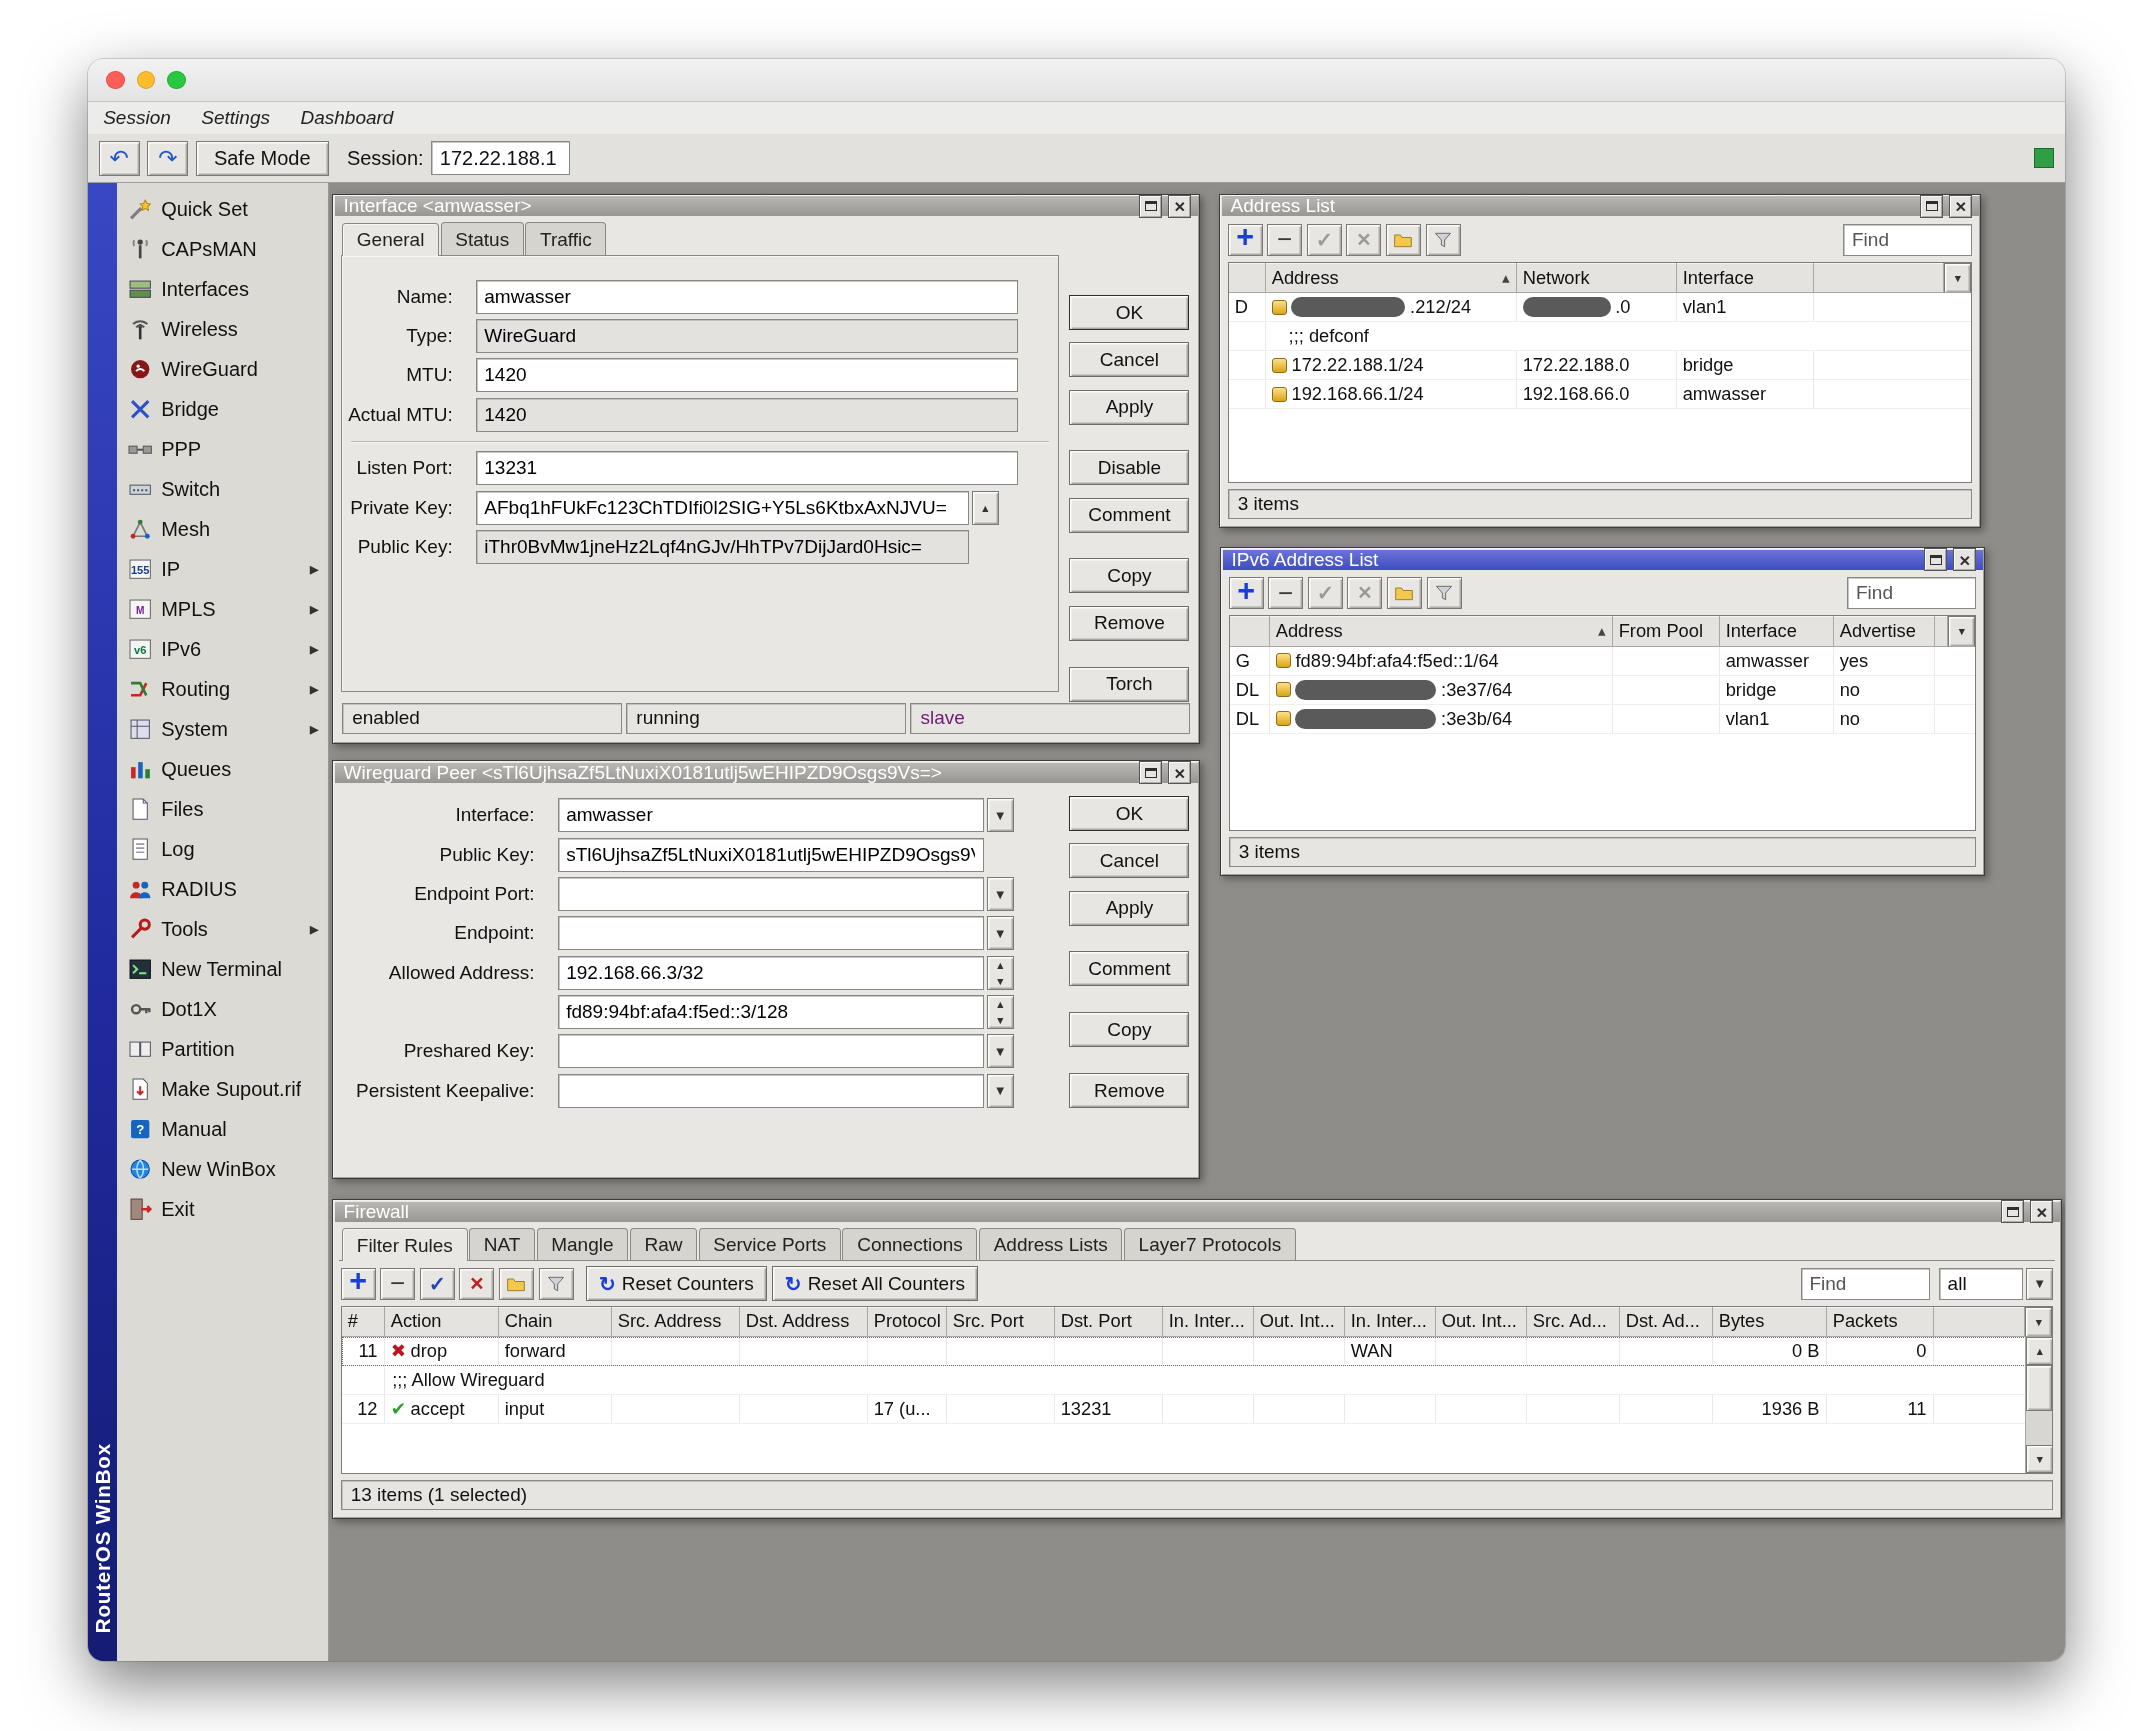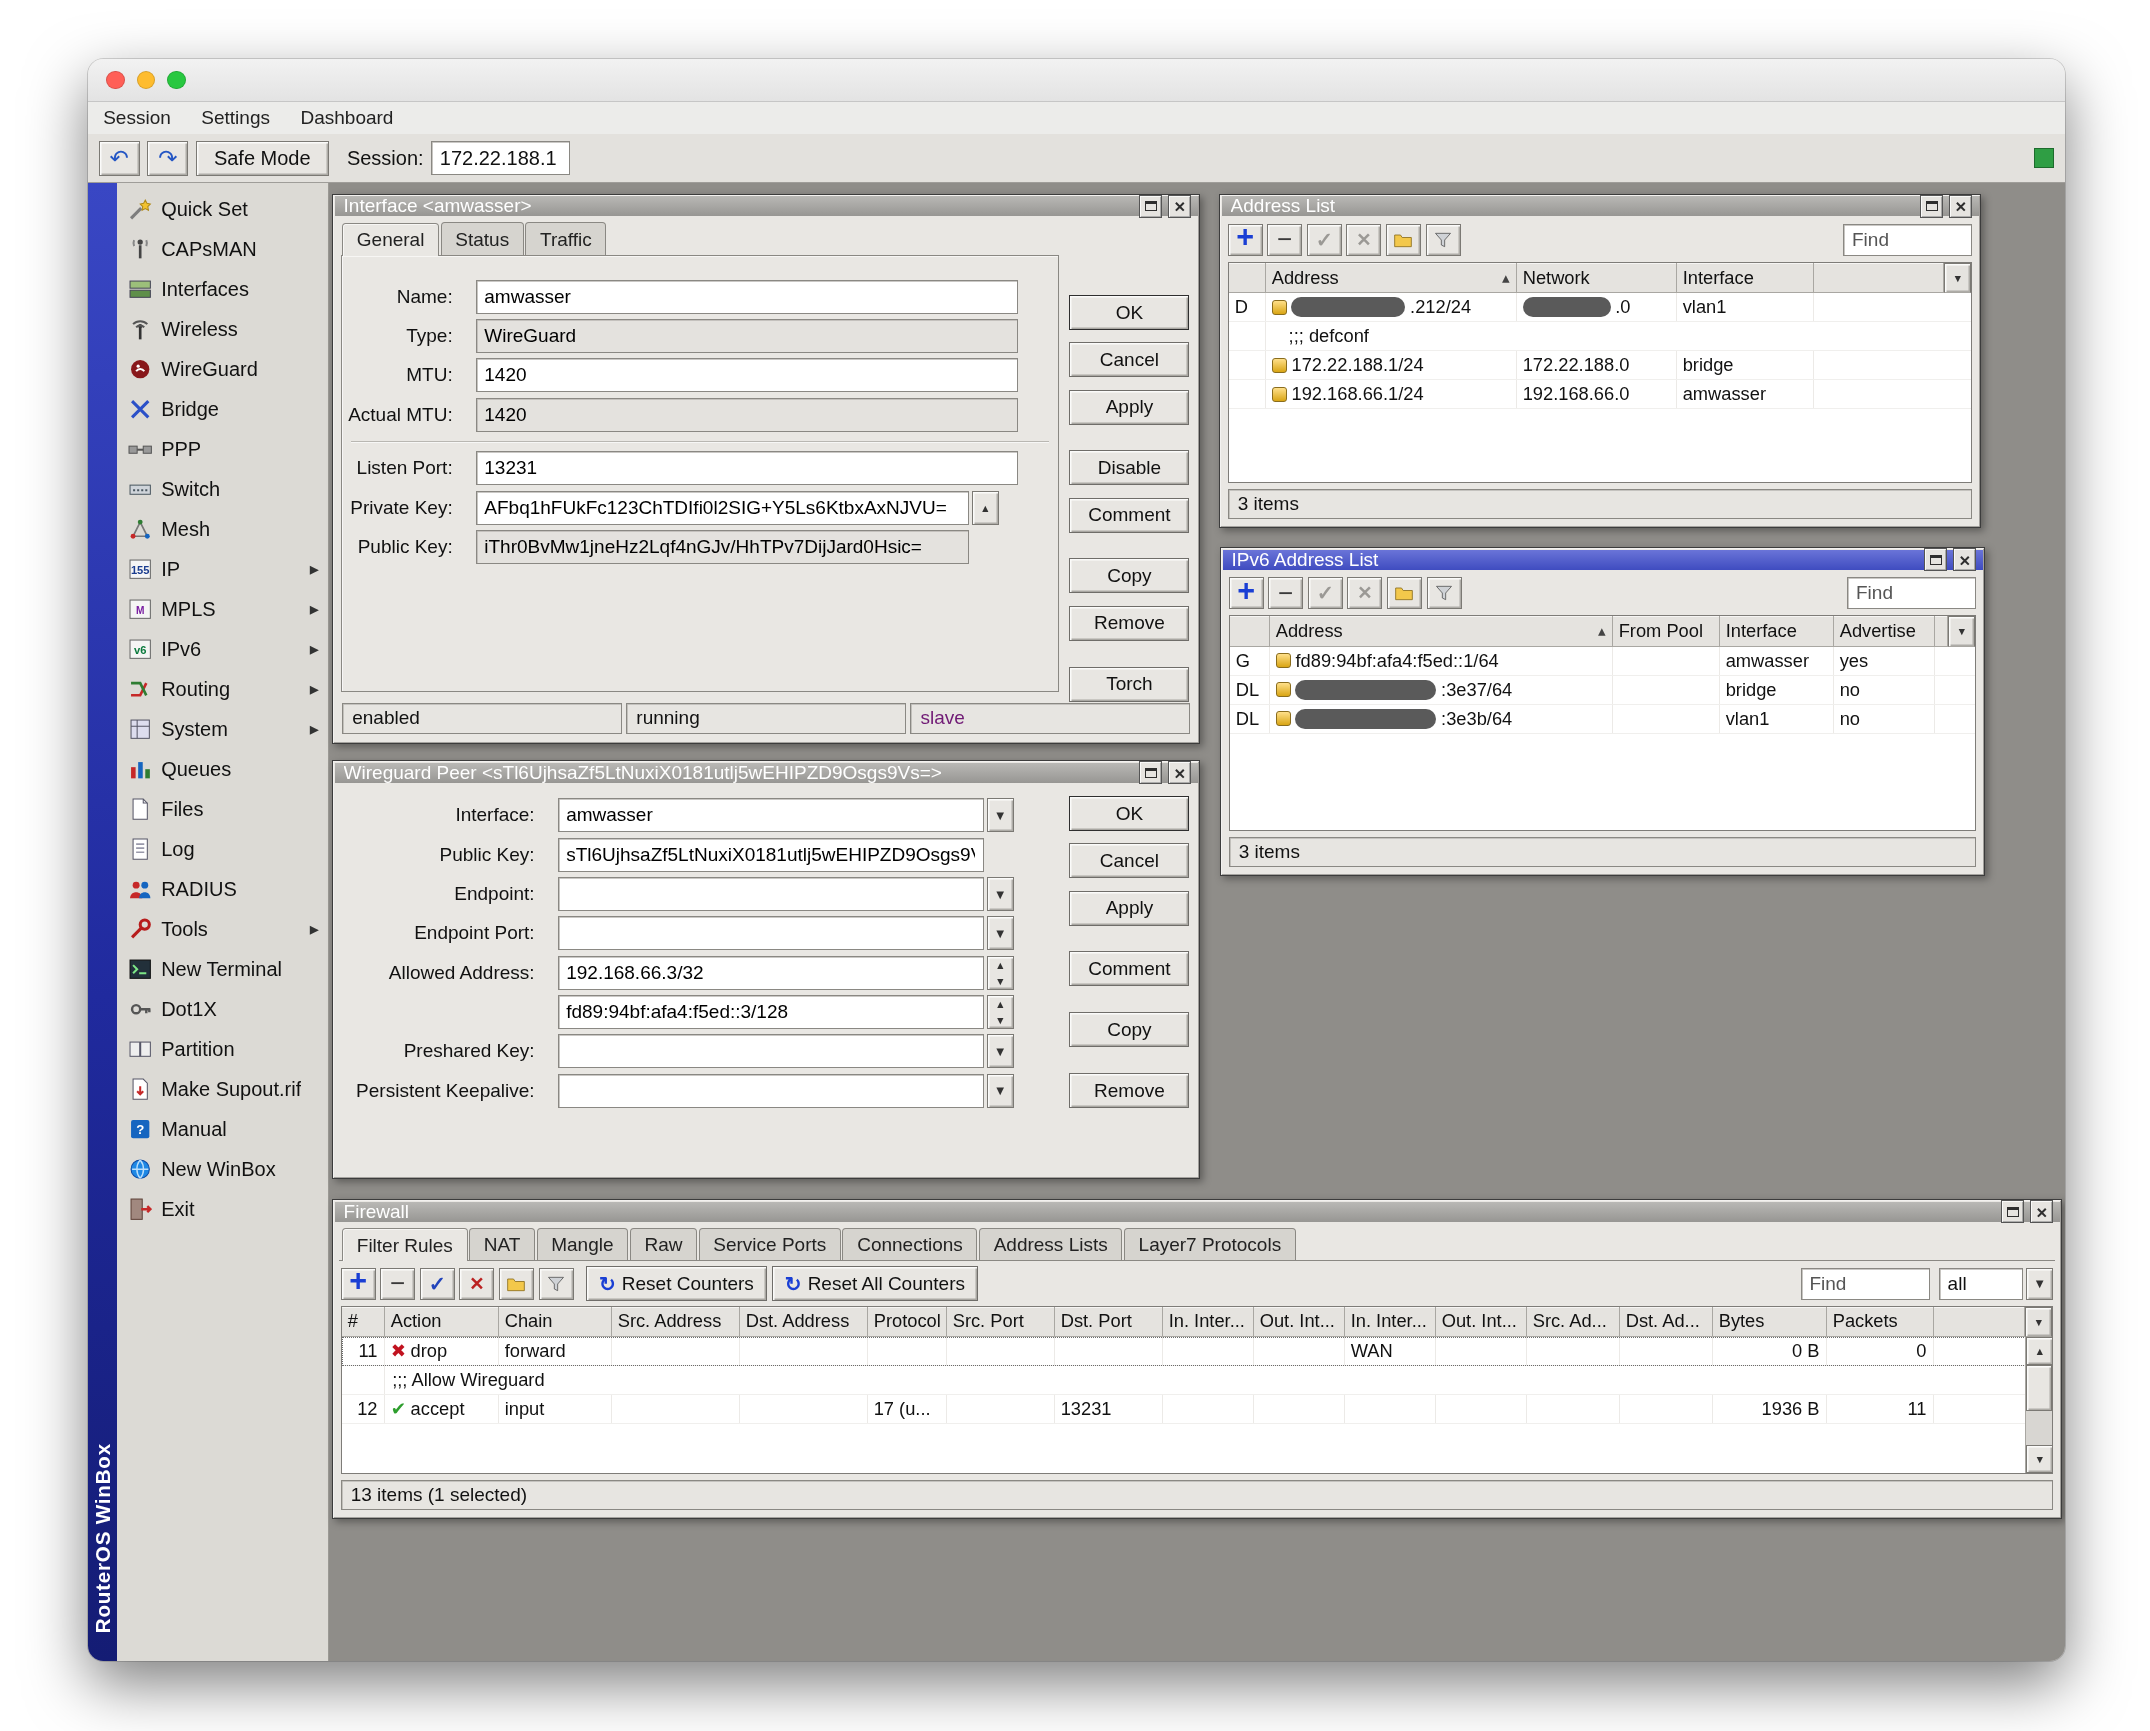--- a/index.html
+++ b/index.html
@@ -12,21 +12,21 @@
             display:flex; flex-direction:column; overflow:hidden; }
   .mac-titlebar { height:43px; flex:none; background:linear-gradient(#f2f2f2,#e3e3e3); border-bottom:0.8px solid #c6c6c6;
                   display:flex; align-items:center; position:relative; }
   .traffic { display:flex; gap:12.2px; padding-left:18.3px; z-index:2; }
   .tl { width:18.3px; height:18.3px; border-radius:50%; border:0.8px solid rgba(0,0,0,.15); }
   .tl.red{background:#ff5f57}.tl.yellow{background:#febc2e}.tl.green{background:#28c840}
   .mac-title { position:absolute; left:0; right:0; text-align:center; font-size:20.6px; font-weight:bold; color:#3a3a3a; }
 
   .menubar { height:32px; flex:none; background:#ececea; display:flex; align-items:center; gap:30.5px; padding-left:15.2px;
              font-size:19px; color:#222; }
-  .menubar span { cursor:default; }
+  .menubar span { cursor:default;font-style:italic; }
 
   .toolbar { height:49px; flex:none; background:#e3e1dd; border-bottom:1.5px solid #9f9d99; display:flex; align-items:center;
              gap:7.6px; padding:0 10.7px; }
   .raised { background:#e8e6e2; border:0.8px solid #7b7974; box-shadow:inset 1.5px 1.5px 0 #fbfbfa, inset -1.5px -1.5px 0 #aeaca7; }
   .sunken { background:#fff; border:0.8px solid #8a8883; box-shadow:inset 0.8px 0.8px 0 #b9b7b2; }
   .navbtn { width:41px; height:35px; display:flex; align-items:center; justify-content:center; font-size:23px; color:#2456c4; }
   .safemode { height:35px; padding:0 17px; font-size:20px; display:flex; align-items:center; }
   .sess-label { font-size:20px; margin-left:10.7px; }
   .sess-box { width:139px; height:34px; font-size:20px; display:flex; align-items:center; padding:0 7.6px; background:#fff; }
   .conn-ind { margin-left:auto; width:20px; height:20px; background:#2f9e44; border:1.5px solid #1d6b2c; }
@@ -728,28 +728,28 @@
                 <input class="val pv sunken" value="amwasser" style="">
                 <span class="ctrl one raised">
                   <i class="g-down big"></i>
                 </span>
               </div>
             <div class="frow">
                 <span class="flabel">Public Key:</span>
                 <input class="val pv sunken" value="sTl6UjhsaZf5LtNuxiX0181utlj5wEHIPZD9Osgs9Vs=" style="">
               </div>
             <div class="frow">
-                <span class="flabel">Endpoint:</span>
+                <span class="flabel">Endpoint Port:</span>
                 <input class="val pv sunken" value="" style="">
                 <span class="ctrl one raised">
                   <i class="g-down big"></i>
                 </span>
               </div>
             <div class="frow">
-                <span class="flabel">Endpoint Port:</span>
+                <span class="flabel">Endpoint:</span>
                 <input class="val pv sunken" value="" style="">
                 <span class="ctrl one raised">
                   <i class="g-down big"></i>
                 </span>
               </div>
             <div class="frow">
                 <span class="flabel">Allowed Address:</span>
                 <input class="val pv sunken" value="192.168.66.3/32" style="">
                 <span class="ctrl spin raised">
                   <i class="g-up"></i>

